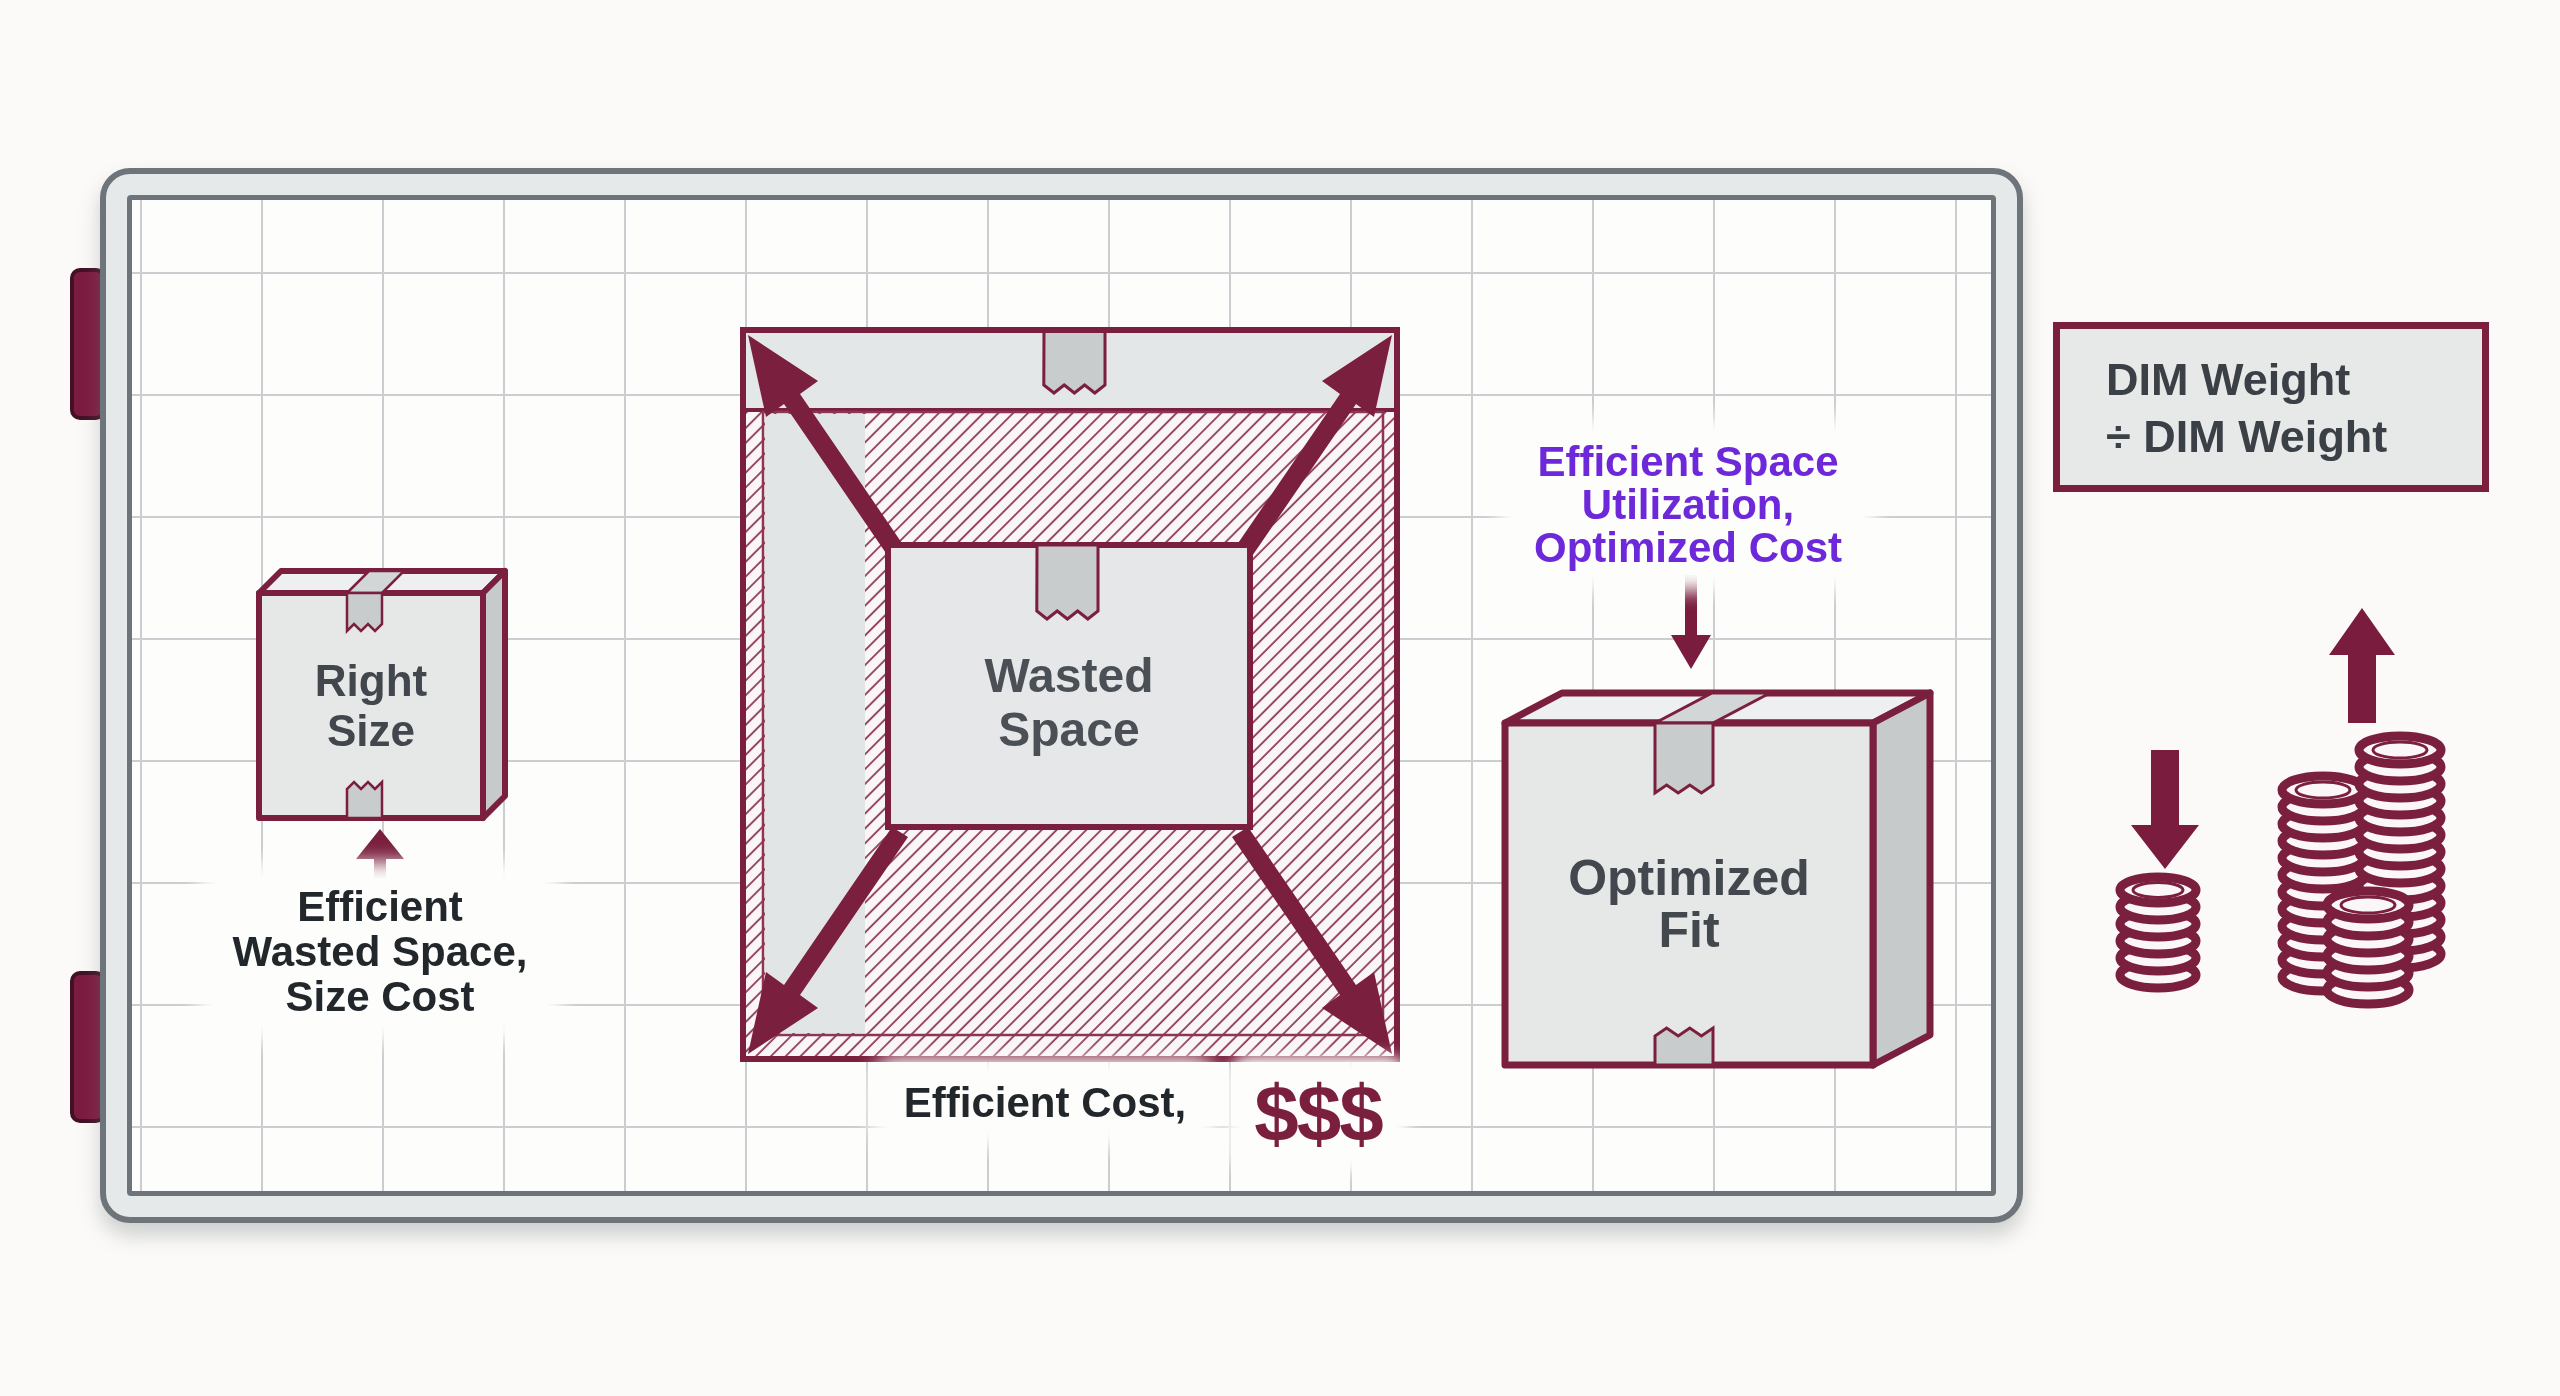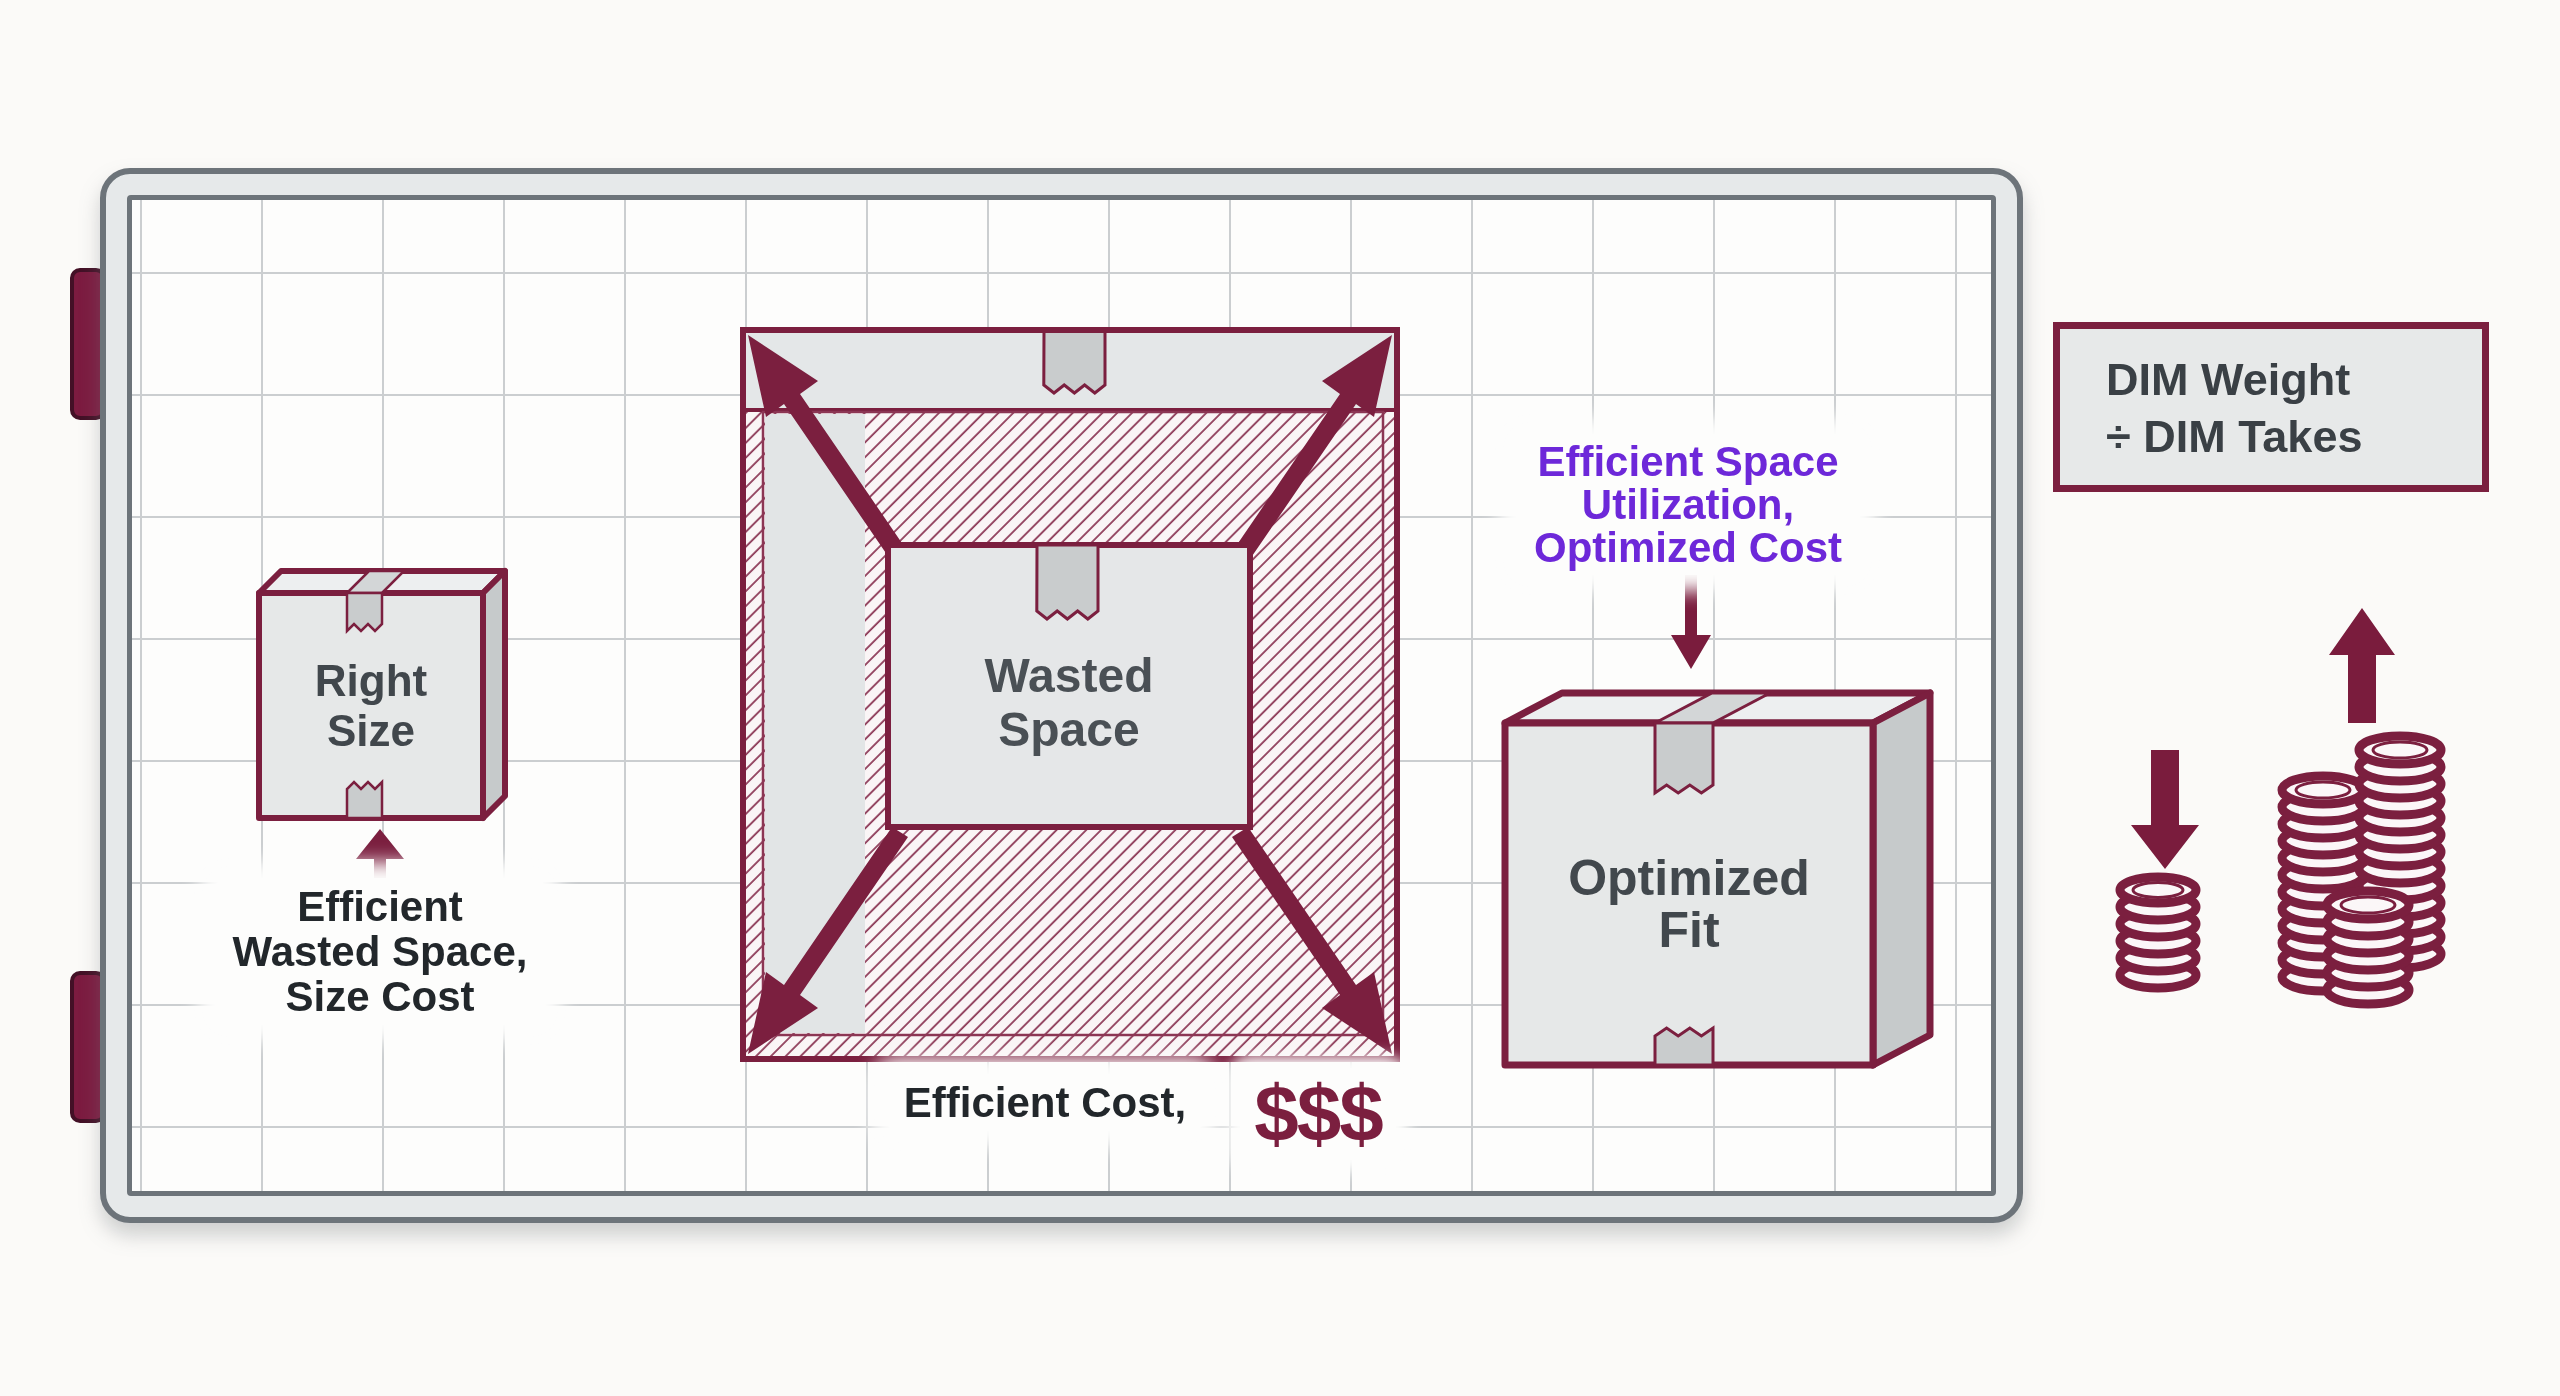--- a/index.html
+++ b/index.html
@@ -136,21 +136,21 @@
     </g>
     <polygon points="160,35 217,5 275,5 218,35" fill="#d3d6d7" stroke="#7b1f3f" stroke-width="3"></polygon>
     <path d="M160,35 H218 V97 l-11.6,8 l-11.6,-8 l-11.6,8 l-11.6,-8 l-11.6,8 Z" fill="#c9cccd" stroke="#7b1f3f" stroke-width="3"></path>
     <path d="M160,377 V348 l11.6,-8 l11.6,8 l11.6,-8 l11.6,8 l11.6,-8 V377 Z" fill="#c9cccd" stroke="#7b1f3f" stroke-width="3"></path>
     <text x="194" y="190" text-anchor="middle" dominant-baseline="central" font-size="50" font-weight="700" fill="#42484d">Optimized</text>
     <text x="194" y="242" text-anchor="middle" dominant-baseline="central" font-size="50" font-weight="700" fill="#42484d">Fit</text>
   </svg>
 
   <div id="dim-box">
     <div>DIM Weight</div>
-    <div>÷ DIM Takes</div>
+    <div>÷ DIM Weight</div>
   </div>
 
   <svg class="layer" style="left:2085px;top:585px;" width="430" height="430" viewBox="0 0 430 430">
 
     <polygon points="66,165 94,165 94,240 114,240 80,284 46,240 66,240" fill="#7a1c3d"></polygon>
 
     <g>
       <ellipse cx="73" cy="390" rx="38" ry="13" fill="#fbf7f8" stroke="#7b1f3f" stroke-width="9"></ellipse>
       <ellipse cx="73" cy="373" rx="38" ry="13" fill="#fbf7f8" stroke="#7b1f3f" stroke-width="9"></ellipse>
       <ellipse cx="73" cy="356" rx="38" ry="13" fill="#fbf7f8" stroke="#7b1f3f" stroke-width="9"></ellipse>

